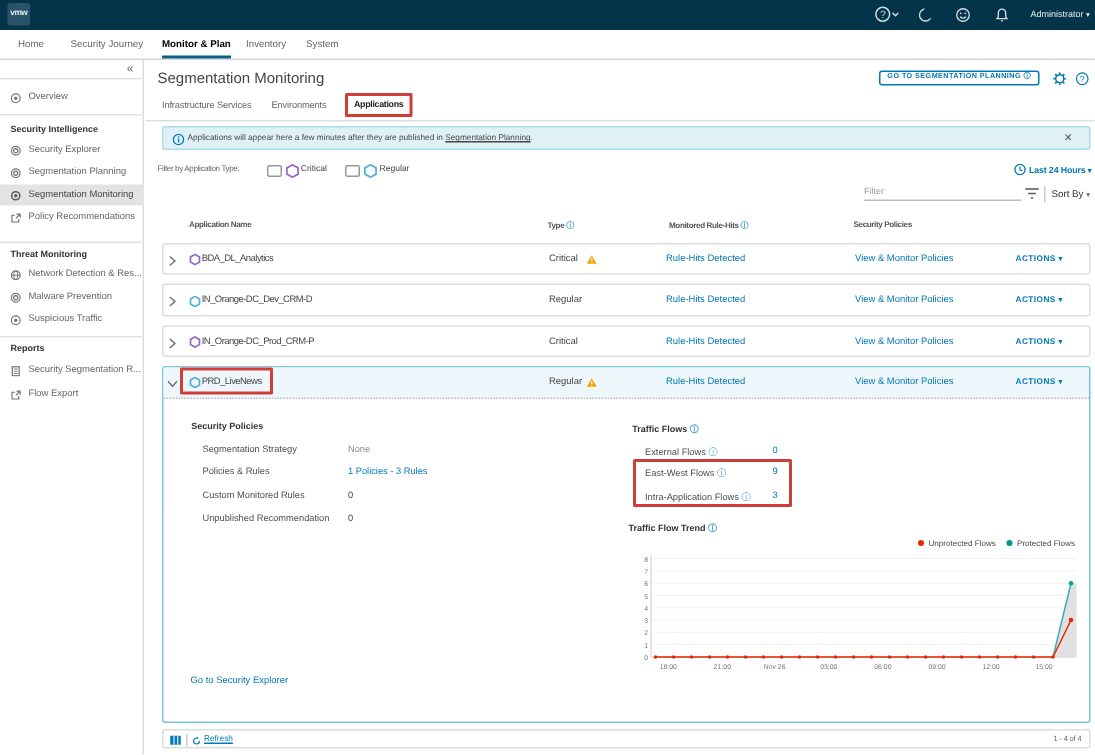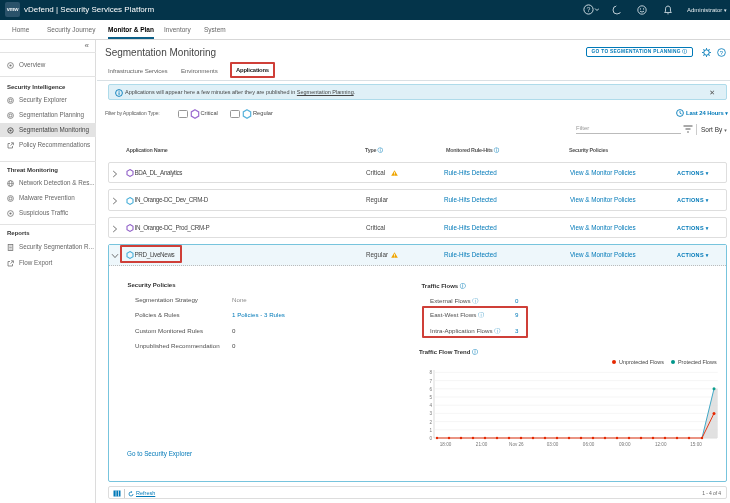--- a/index.html
+++ b/index.html
@@ -66,21 +66,20 @@
 
 
 #footer { position:absolute; left:108px; top:486px; width:619px; height:13px; background:#fff; border:1px solid #ddd; border-radius:2px; }
 </style>
 </head>
 <body>
 <div id="canvas">
 
   <div id="topbar">
     <div id="vmwlogo">vmw</div>
-    <div id="prodname">vDefend | Security Services Platform</div>
     <div class="hicon" style="left:583px; top:3px;">
         <svg width="16" height="13" viewBox="0 0 16 13">
           <circle cx="5.5" cy="6.5" r="4.6" fill="none" stroke="#cfdce2" stroke-width="1"></circle>
           <text x="3.6" y="9" font-size="7" fill="#cfdce2">?</text>
           <path d="M12 5.5 l2 2 l2 -2" stroke="#cfdce2" fill="none"></path>
         </svg>
       </div>
     <div class="hicon" style="left:612px; top:5px;">
         <svg width="10" height="10" viewBox="0 0 11 11">
           <circle cx="5.5" cy="5.5" r="4.4" fill="none" stroke="#cfdce2" stroke-width="1"></circle>

